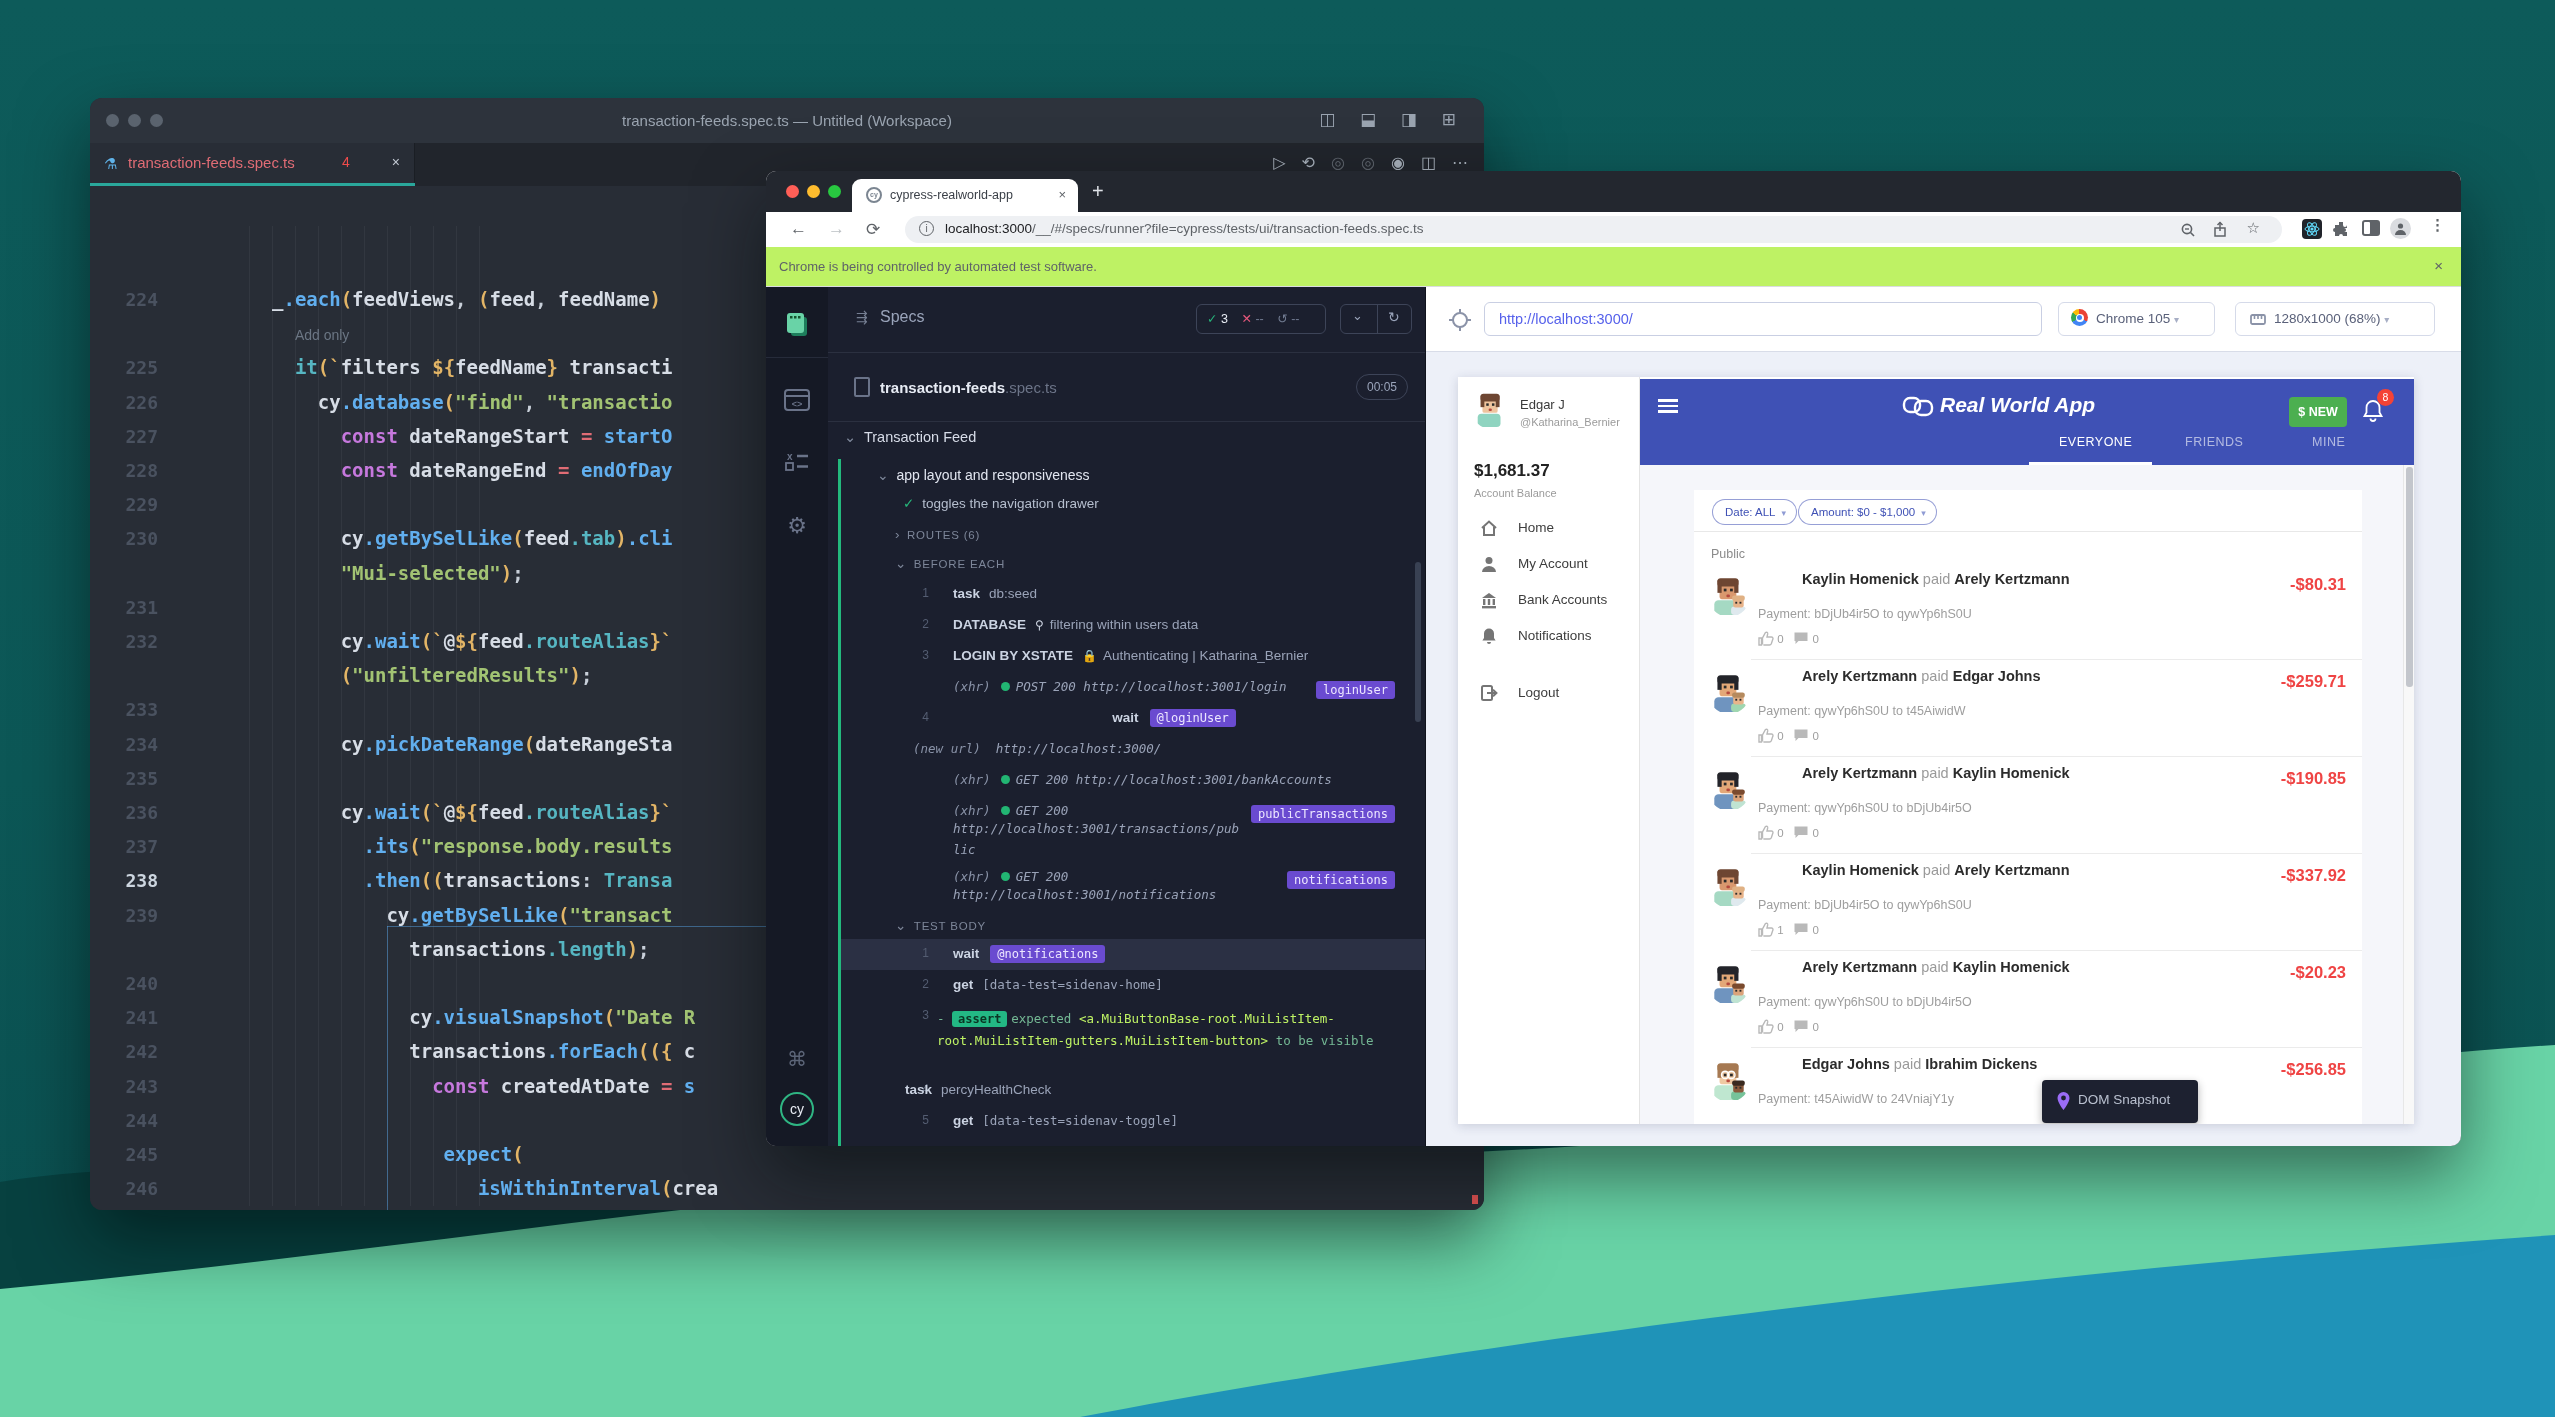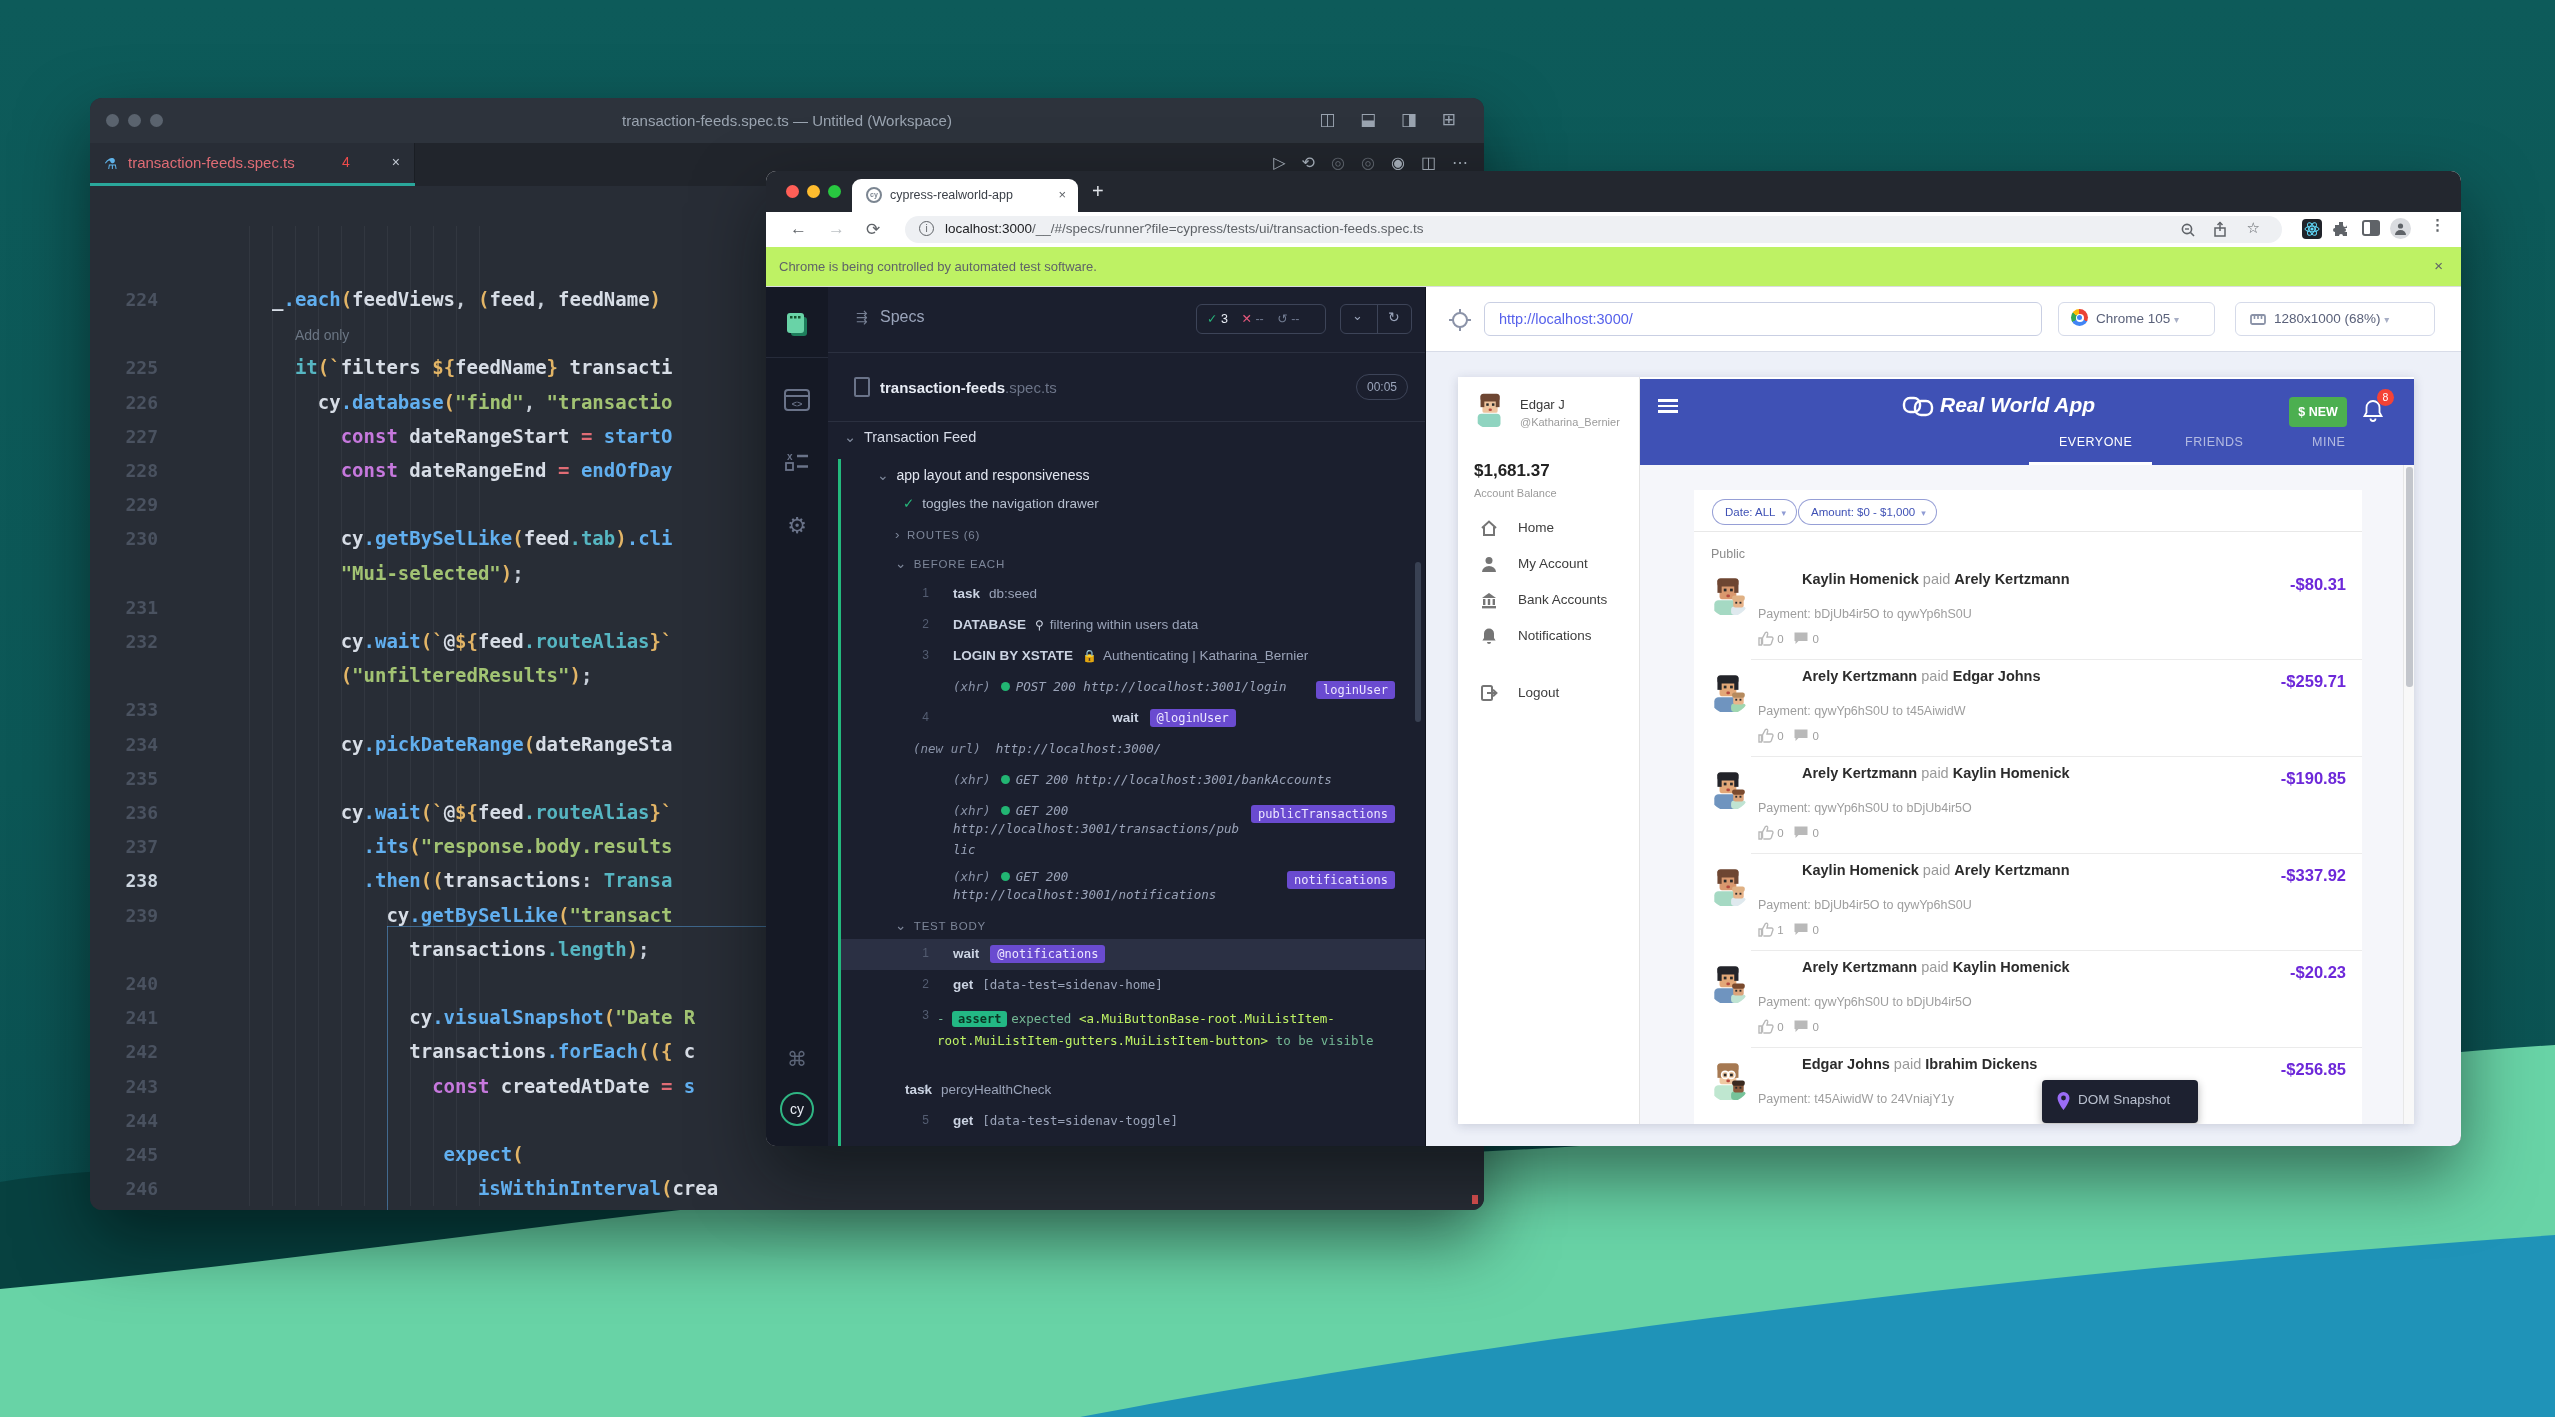--- a/index.html
+++ b/index.html
@@ -124,21 +124,21 @@
   .card { position:absolute; left:54px; top:25px; width:668px; bottom:0; background:#fff; }
   .chip { position:absolute; top:9px; height:26px; border:1px solid rgba(63,81,181,.55); border-radius:14px; color:#3f51b5; font-size:11.5px; line-height:24px; padding:0 10px 0 12px; background:#fff; }
   .chip .caret { color:#8f9bd4; margin-left:6px; font-size:9px; }
   .filter-hr { position:absolute; left:0; right:0; top:41px; height:1px; background:#e8e8e8; }
   .public-lb { position:absolute; left:17px; top:57px; color:#8b8b8b; font-size:12.5px; }
   .txn { position:absolute; left:0; right:0; height:97px; }
   .txn-title { position:absolute; left:64px; top:8px; font-size:14.5px; color:#2c2c2c; font-weight:bold;margin-left:44px; }
   .txn-title .paid { color:#9a9a9a; font-weight:normal; }
   .txn-detail { position:absolute; left:64px; top:44px; font-size:12.5px; color:#9e9e9e; }
   .txn-social { position:absolute; left:64px; top:68px; font-size:11.5px; color:#9e9e9e; }
-  .txn-amount { position:absolute; right:16px; top:12px; font-size:16.5px; font-weight:bold; color:#6d28d9; }
+  .txn-amount { position:absolute; right:16px; top:12px; font-size:16.5px; font-weight:bold; color:#ef4444; }
   .txn-hr { position:absolute; left:57px; right:0; bottom:0; height:1px; background:#ebebeb; }
   .txn-av { position:absolute; left:14px; top:12px; }
   .tooltip { position:absolute; left:402px; top:615px; width:156px; height:43px; background:#1d2130; border-radius:4px; box-shadow:0 3px 8px rgba(0,0,0,.3); }
   .tooltip .lb { position:absolute; left:36px; top:12px; color:#b9c0cf; font-size:13.5px; }
   .appscroll { position:absolute; right:0; top:88px; width:11px; bottom:0; background:#f8f8f8; border-left:1px solid #e7e7e7; }
   .appscroll .thumb { position:absolute; left:2px; top:2px; width:7px; height:220px; background:#c3c6cc; border-radius:3px; }
   .ic { display:inline-block; vertical-align:middle; }
 </style>
 </head>
 <body>

